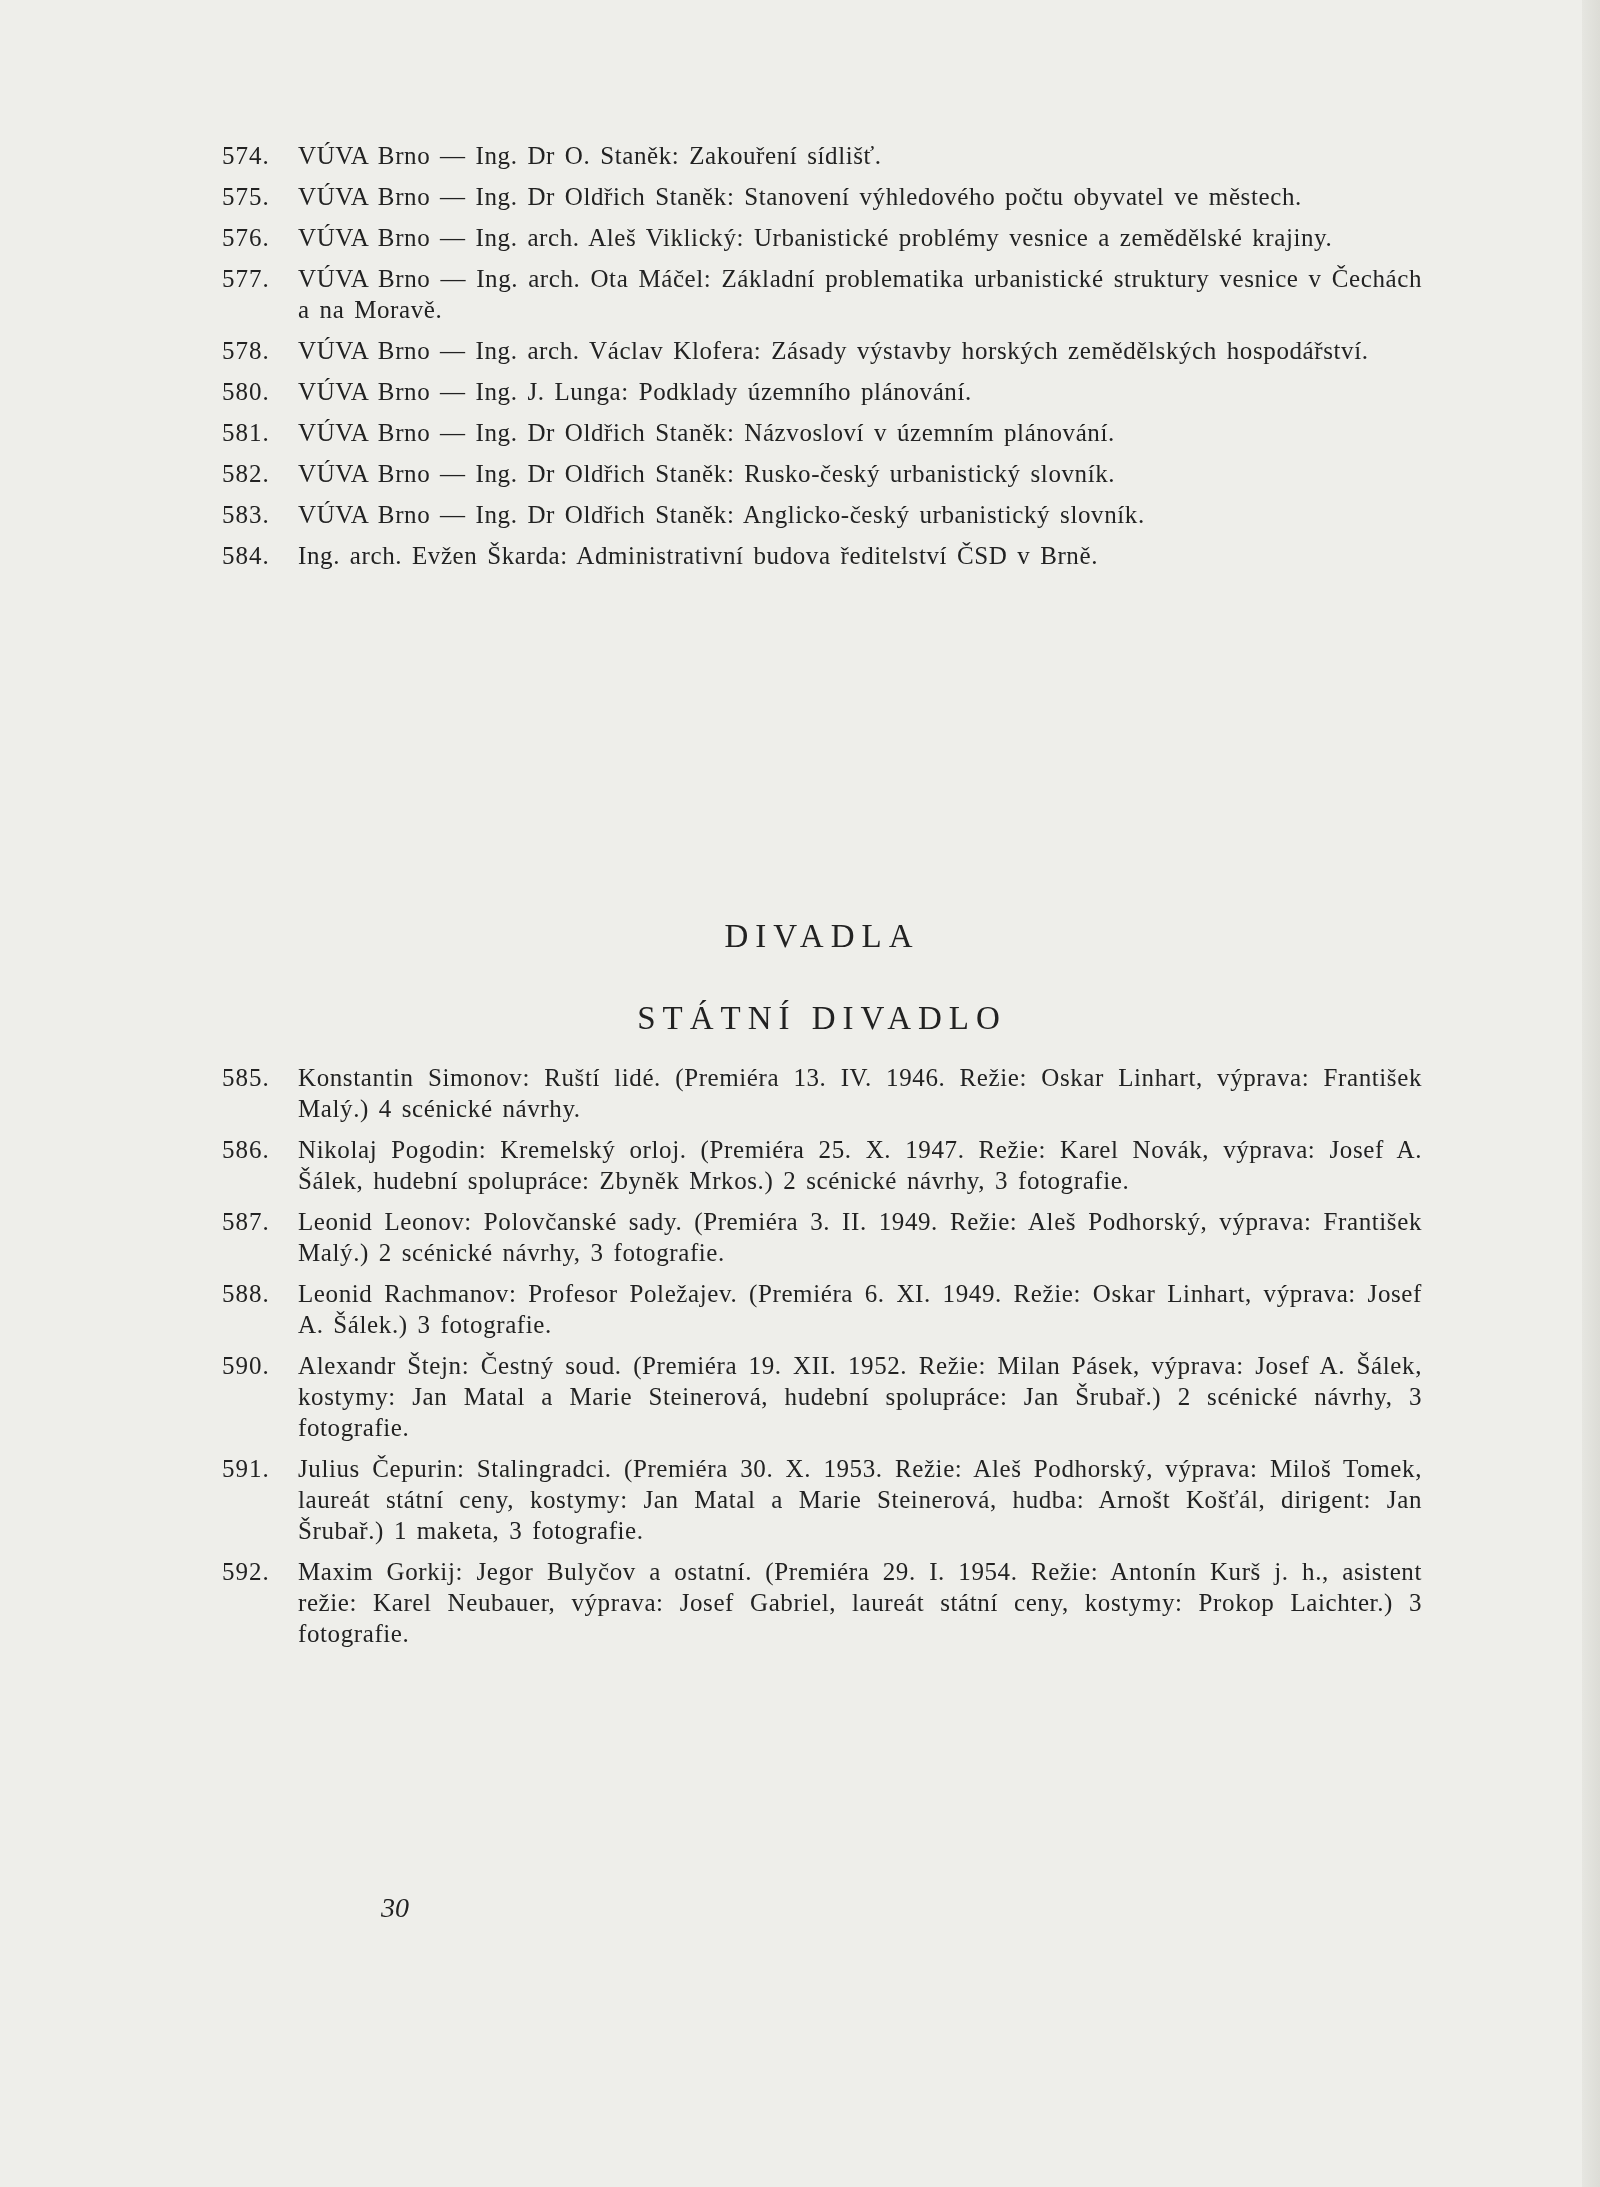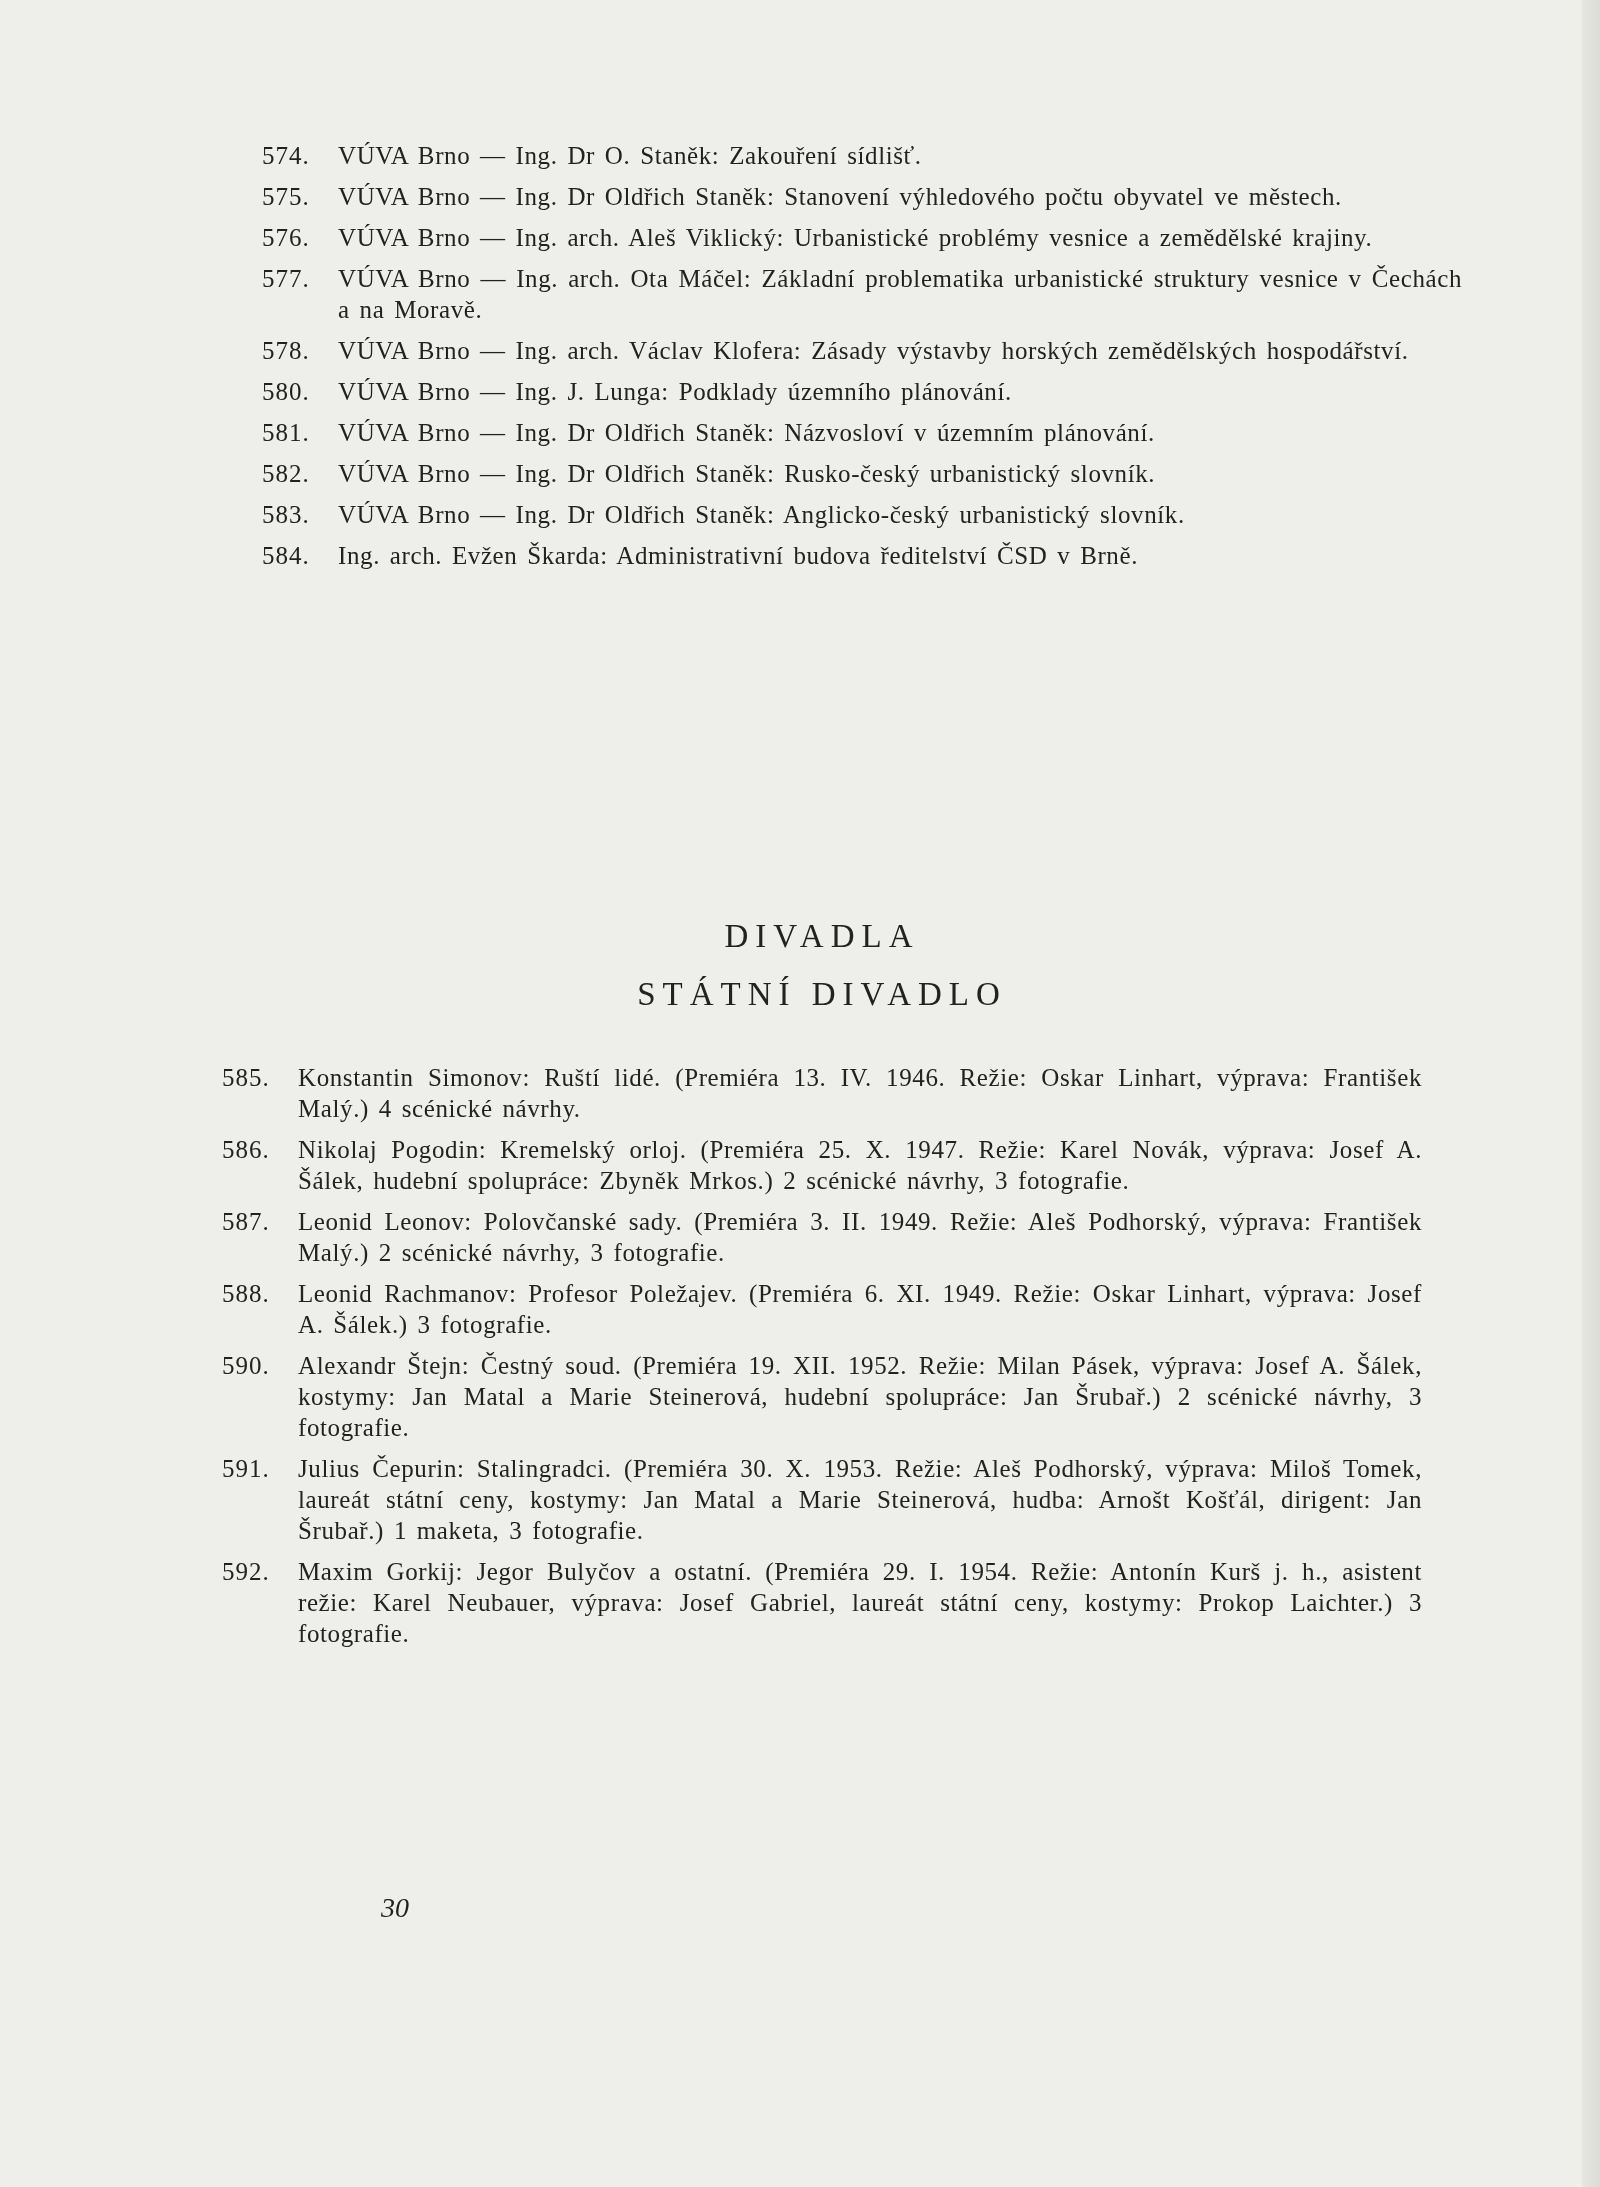--- a/index.html
+++ b/index.html
@@ -9,21 +9,21 @@
     position: relative;
     overflow: hidden;
     font-family: "Liberation Serif", "DejaVu Serif", serif;
     color: #222;
   }
   .page-edge {
     position: absolute; top: 0; right: 0; width: 18px; height: 2187px;
     background: linear-gradient(to right, #e6e6e1, #dcdcd6);
   }
   .list { position: absolute; left: 222px; width: 1200px; }
-  .list-top { top: 140px; margin-left: 40px; }
+  .list-top { top: 140px; }
   .list-bottom { top: 1062px; }
   .entry {
     display: flex;
     font-size: 25px;
     line-height: 31px;
     margin-bottom: 10px;
     letter-spacing: 0.6px;
     word-spacing: 3px;
   }
   .entry .num {
@@ -37,21 +37,21 @@
   }
   .heading {
     position: absolute;
     left: 222px; width: 1200px;
     text-align: center;
     font-size: 33px;
     letter-spacing: 7px;
     color: #222;
   }
   .heading-main { top: 918px; }
-  .heading-sub { top: 976px; }
+  .heading-sub { top: 1000px; }
   .page-number {
     position: absolute;
     left: 381px; top: 1892px;
     font-style: italic;
     font-size: 28px;
     color: #222;
   }
 </style>
 </head>
 <body>

